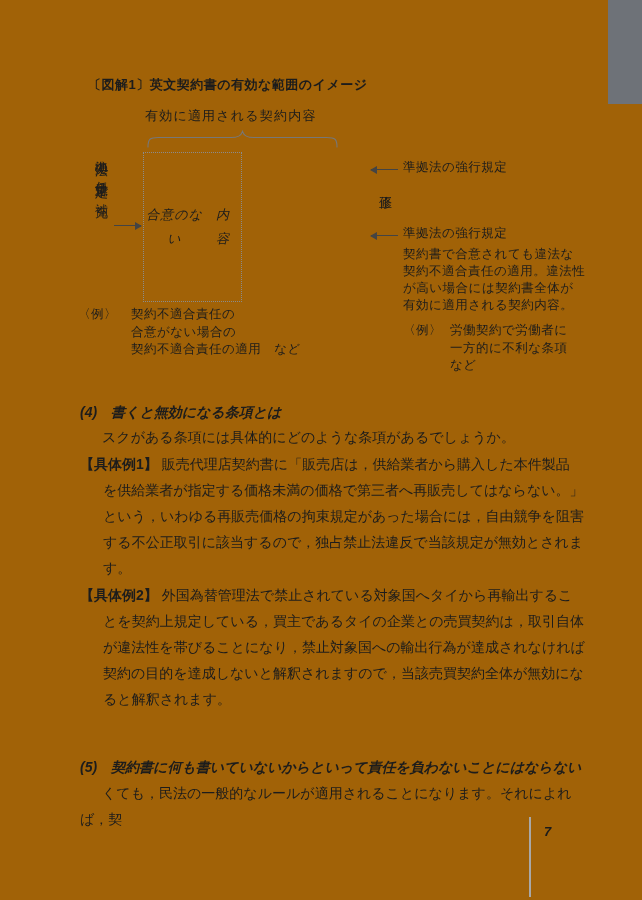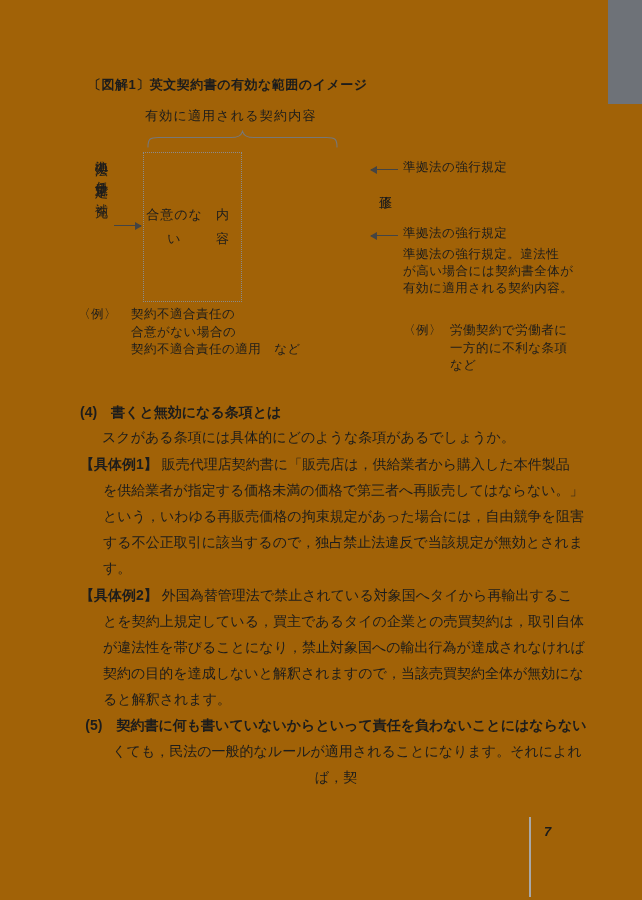--- a/index.html
+++ b/index.html
@@ -11,21 +11,21 @@
   .corner-tab{position:absolute;left:608px;top:0;width:34px;height:104px;}
 
   
   .fig-title{position:absolute;left:88px;top:76px;font-size:13px;font-weight:600;letter-spacing:.5px;}
   .brace-label{position:absolute;left:145px;top:107px;width:196px;text-align:left;font-size:13px;letter-spacing:1.2px;}
   .brace{position:absolute;left:147px;top:130px;}
   .vlabel{writing-mode:vertical-rl;text-orientation:mixed;}
   .axis-label{position:absolute;left:92px;top:150px;height:152px;font-size:13px;letter-spacing:1.5px;}
   .box-left{position:absolute;left:143px;top:152px;width:97px;height:148px;border:1px dotted #8b8b8b;
             display:flex;align-items:center;justify-content:center;text-align:center;
-            font-size:13px;line-height:1.85;letter-spacing:1px;}
+            font-size:13px;line-height:1.85;letter-spacing:1px;font-style:italic;}
   .box-right{position:absolute;left:240px;top:152px;width:128px;height:148px;border:1px solid #9a9a9a;}
   .box-right-text{position:absolute;left:0;top:0;bottom:0;width:98px;display:flex;align-items:center;
             justify-content:center;text-align:center;font-size:13px;line-height:1.85;letter-spacing:.5px;}
   .box-divider{position:absolute;left:97px;top:0;bottom:0;width:0;border-left:1px dotted #777;}
 
   .arr{position:absolute;height:9px;}
   .arr .shaft{position:absolute;top:4px;left:0;right:0;border-top:1px solid #444;}
   .arr .head-l{position:absolute;left:-1px;top:.5px;width:0;height:0;
        border-top:4px solid transparent;border-bottom:4px solid transparent;border-right:7.5px solid #444;}
   .arr .head-r{position:absolute;right:-1px;top:.5px;width:0;height:0;
@@ -41,23 +41,23 @@
 
   .example{position:absolute;display:flex;font-size:12.5px;line-height:17.5px;letter-spacing:.5px;}
   .ex-l{left:78px;top:306px;}
   .ex-l .ex-tag{margin-right:14px;}
   .ex-r{left:403px;top:322px;}
   .ex-r .ex-tag{margin-right:8px;}
 
   
   .body-block{position:absolute;left:80px;width:512px;font-size:14px;line-height:26px;}
   .body-1{top:399px;}
-  .body-2{top:712px;line-height:26.5px;text-align:center;}
+  .body-2{top:754px;line-height:26.5px;}
   .para{margin:0;}
-  .heading{font-family:"Liberation Sans","DejaVu Sans",sans-serif;font-weight:700;}
+  .heading{font-family:"Liberation Sans","DejaVu Sans",sans-serif;font-weight:700;font-style:italic;}
   .exlabel{font-family:"Liberation Sans","DejaVu Sans",sans-serif;font-weight:700;}
   .ex-first{margin-left:4px;}
   .hang .line{padding-left:23px;}
   .indent1 .line:first-child{text-indent:22px;}
 
   
   .footer-label{position:absolute;right:122px;top:827px;font-size:11px;letter-spacing:.5px;color:#222;}
   .footer-rule{position:absolute;left:529px;top:817px;width:2px;height:80px;}
   .page-num{position:absolute;left:544px;top:824px;font-size:13px;font-weight:700;font-style:italic;}
 </style>
@@ -97,21 +97,22 @@
 
   <div class="lbl-mod vlabel gothic">修正</div>
 
   <div class="arr arr-bottom">
     <div class="shaft"></div>
       <div class="head-l"></div>
   </div>
   <div class="lbl-bottom gothic">準拠法の強行規定</div>
 
   <div class="note gothic">
-      <div class="line">準拠法の強行規定。違法性</div>
+      <div class="line">契約書で合意されても違法な</div>
+      <div class="line">契約不適合責任の適用。違法性</div>
       <div class="line">が高い場合には契約書全体が</div>
       <div class="line">有効に適用される契約内容。</div>
     </div>
 
   <div class="example ex-l gothic">
     <span class="ex-tag">〈例〉</span>
     <span>
         <div class="line">契約不適合責任の</div>
         <div class="line">合意がない場合の</div>
         <div class="line">契約不適合責任の適用　など</div>

